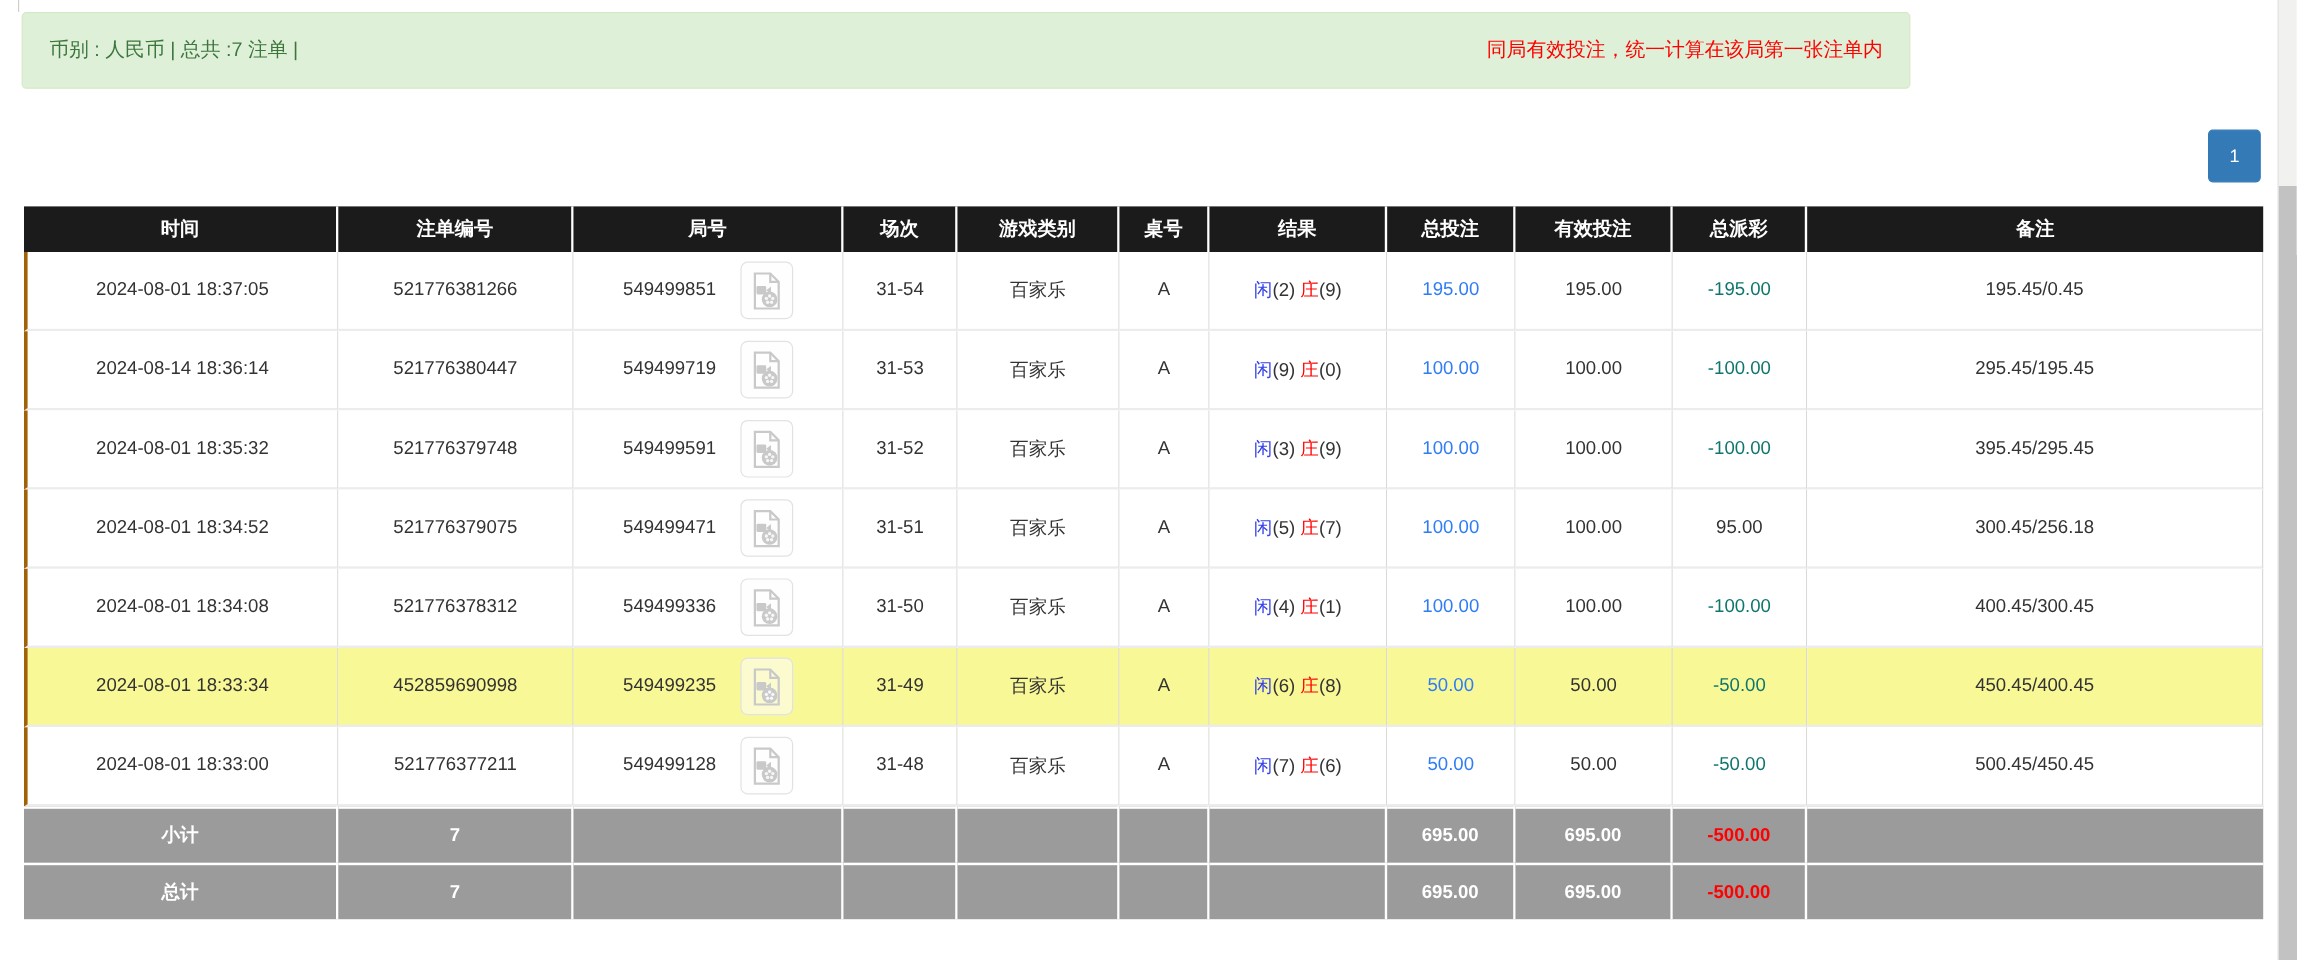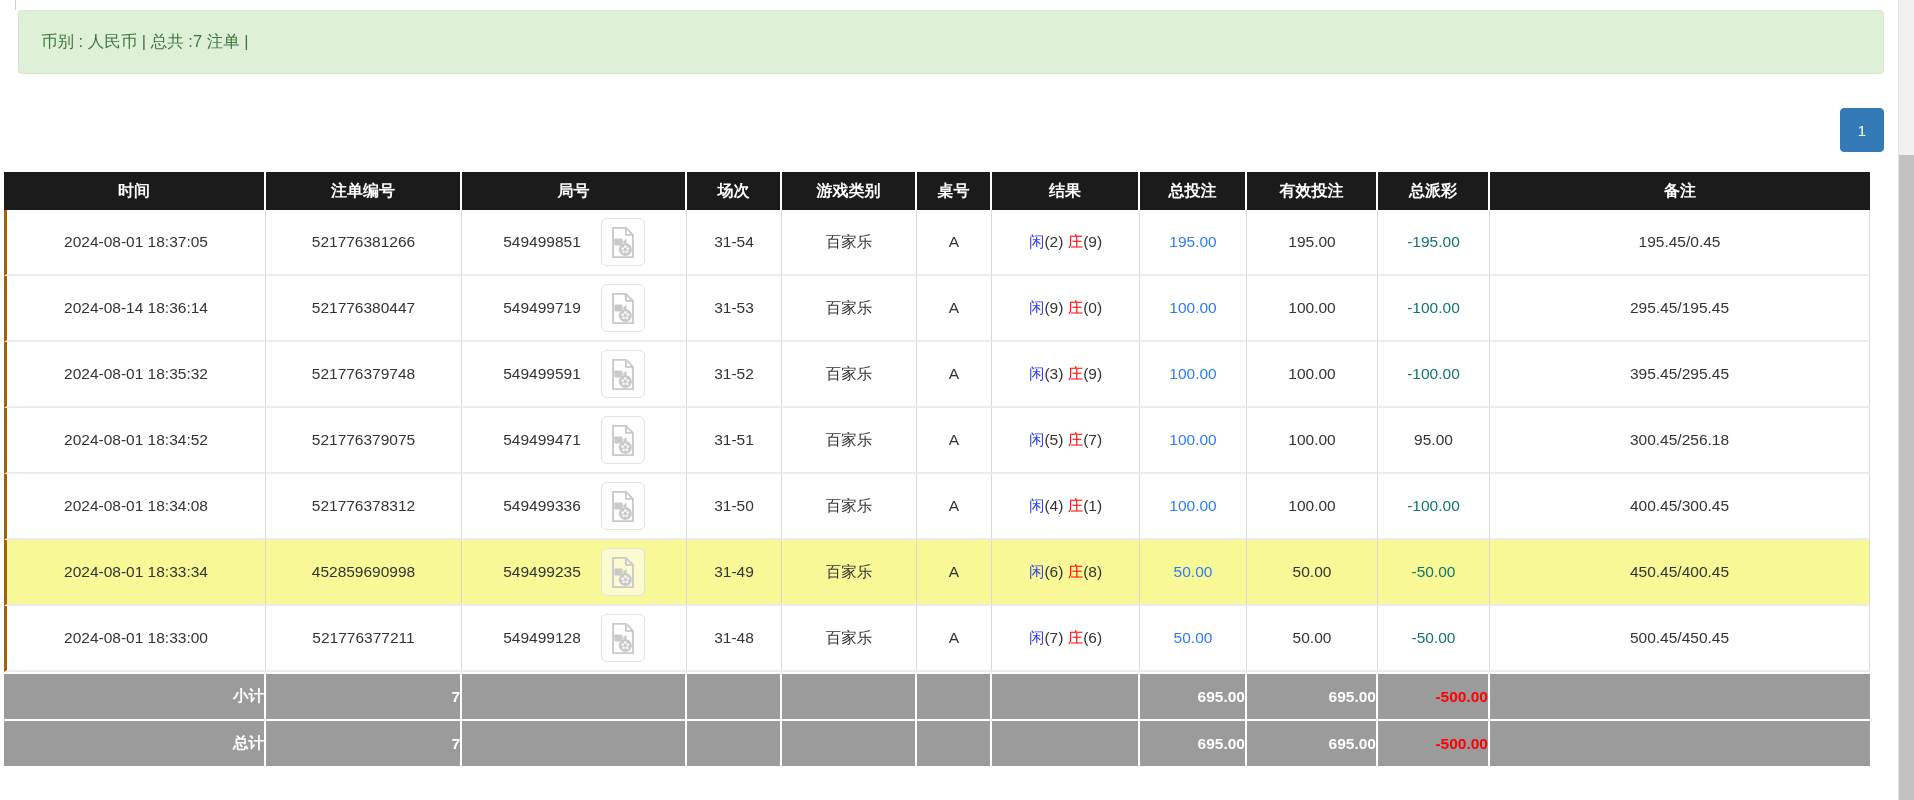--- a/index.html
+++ b/index.html
@@ -2,44 +2,44 @@
 <html><head>
 <meta charset="utf-8">
 <style>
   * { margin:0; padding:0; box-sizing:border-box; }
   html,body { width:1914px; height:800px; background:#fff; overflow:hidden;
     font-family:"Liberation Sans","DejaVu Sans",sans-serif; position:relative; }
 
   .remnant-line { position:absolute; left:15px; top:0; width:1px; height:10px; background:#cfcfcf; }
 
   
-  .alert-bar { position:absolute; left:18px; top:10px; width:1866px; height:64px;
+  .alert-bar { position:absolute; left:18px; top:10px; width:1574px; height:64px;
     background:#dff0d8; border:1px solid #d6e9c6; border-radius:4px;
     display:flex; align-items:center; justify-content:space-between; padding:0 22px; }
   .alert-left { color:#3c763d; font-size:16.5px; }
   .alert-right { color:#ff0000; font-size:16.5px; }
 
   
   .pagination-row { position:absolute; left:18px; top:108px; width:1866px; text-align:right; }
   .page-btn { display:inline-block; width:44px; height:44px; line-height:44px; text-align:center;
     background:#337ab7; border:1px solid #337ab7; border-radius:4px; color:#fff; font-size:15px;
     cursor:pointer; }
 
   
-  .table-wrap { position:absolute; left:4px; top:172px; width:1866px; }
+  .table-wrap { position:absolute; left:20px; top:172px; width:1866px; }
   table { width:100%; border-collapse:separate; border-spacing:0; table-layout:fixed; }
   thead th { height:38px; background:#1b1b1b; color:#fff; font-weight:700; font-size:16px;
     text-align:center; border-right:2px solid #fff; }
   thead th:last-child { border-right:none; }
   tbody td { height:66px; background:#fff; text-align:center; font-size:15.5px; color:#333;
     border-right:1px solid #d9d9d9; border-bottom:2px solid #ececec; }
   tbody td:first-child { border-left:3px solid #a16207; }
   tbody tr.highlight td { background:#f9f897; }
   tfoot td { height:47px; background:#9b9b9b; color:#fff; font-weight:700; font-size:15.5px;
-    text-align:right; border-right:2px solid #fff; border-top:2px solid #fff; }
+    text-align:center; border-right:2px solid #fff; border-top:2px solid #fff; }
   tfoot td:last-child { border-right:none; }
 
   .amount-link { color:#2e7cf6; cursor:pointer; }
   .player { color:#3340e8; }
   .banker { color:#ff0000; }
   .score { color:#333; }
   .neg { color:#0f766e; }
   tfoot .payout { color:#ff0000; }
 
   .round-cell-inner { display:flex; align-items:center; justify-content:center; gap:20px; }
@@ -52,20 +52,21 @@
     background:#f1f1f0; border-left:1px solid #e3e3e3; }
   .scrollbar-thumb { position:absolute; left:0; top:155px; width:100%; height:645px; background:#c2c2c2; }
 </style>
 </head>
 <body>
 
 <div class="remnant-line"></div>
 
 <div class="alert-bar">
   <span class="alert-left">币别 : 人民币 | 总共 :7 注单 |</span>
+  <span class="alert-right">同局有效投注，统一计算在该局第一张注单内</span>
 </div>
 
 <div class="pagination-row">
   <span class="page-btn">1</span>
 </div>
 
 <div class="table-wrap">
   <table>
     <colgroup>
       <col style="width:262px">

